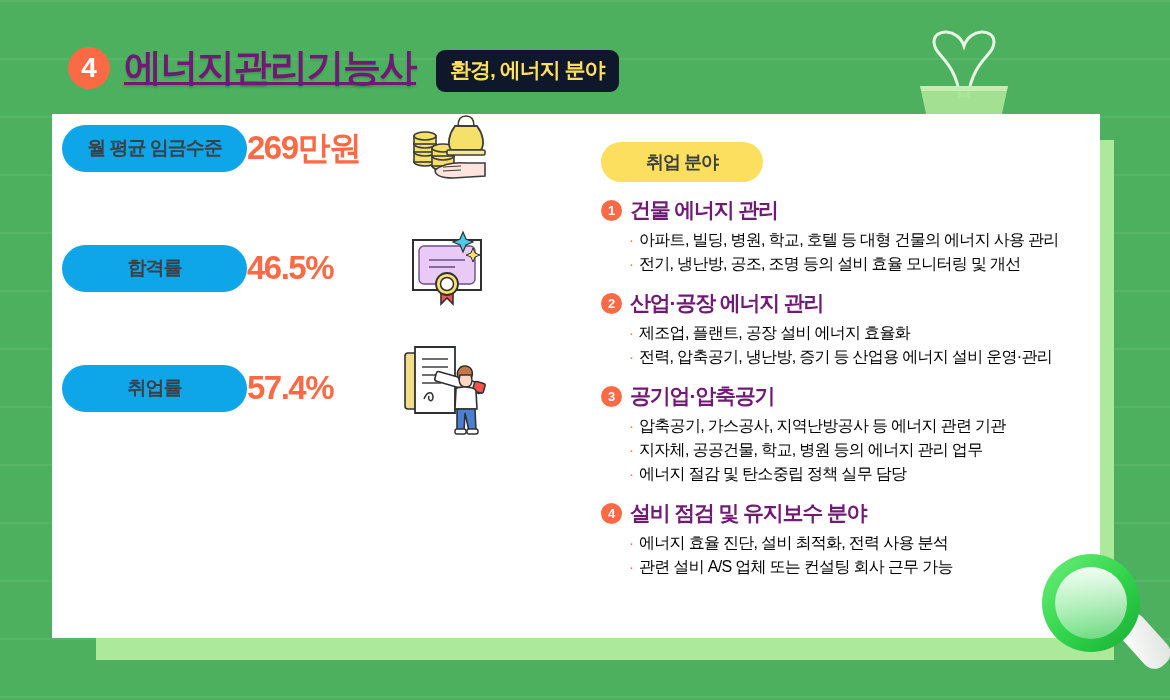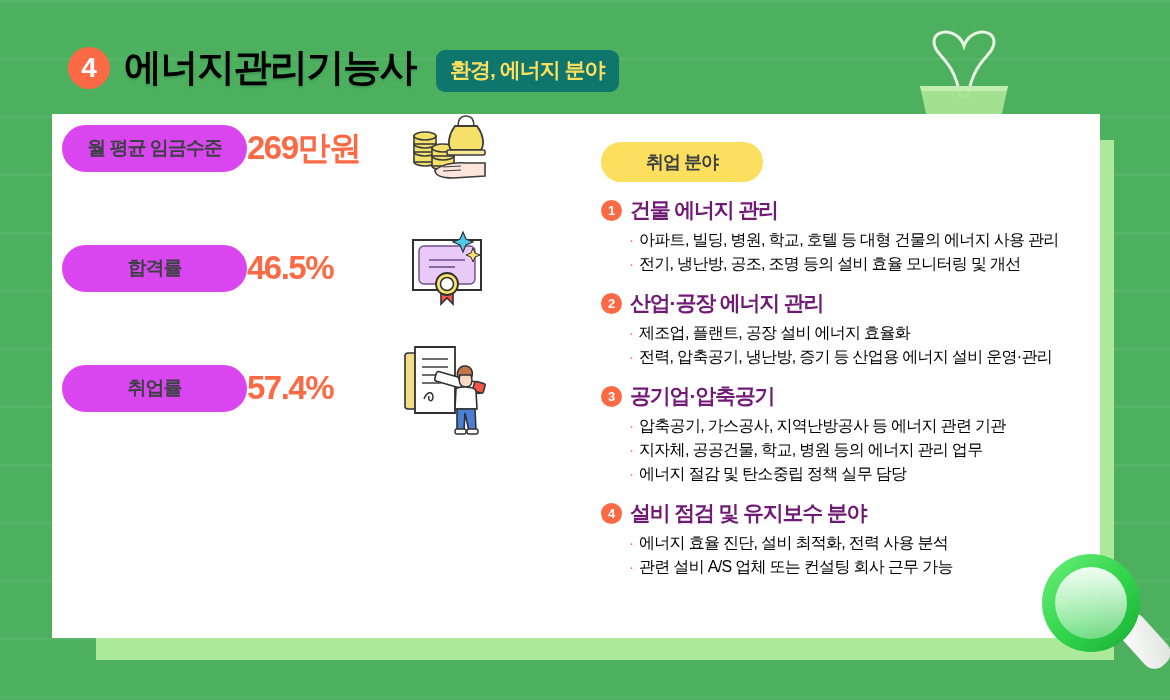--- a/index.html
+++ b/index.html
@@ -26,26 +26,27 @@
     display: flex; align-items: center; gap: 14px;
   }
   #num-badge {
     width: 42px; height: 42px; border-radius: 50%;
     background: #fc6a45; color: #ffffff;
     font-size: 28px; font-weight: bold;
     display: flex; align-items: center; justify-content: center;
     line-height: 1;
   }
   #title-text {
-    color: #000000; font-size: 38px; font-weight: bold;
+    color: #701a75; font-size: 38px; font-weight: bold;
     letter-spacing: -1.5px; white-space: nowrap;
     text-shadow: 0 2px 2px rgba(0,0,0,0.12);
+    text-decoration: underline;
   }
   #title-tag {
-    background: #0f766e; color: #ffdf5e;
+    background: #0f172a; color: #ffdf5e;
     font-size: 21px; font-weight: bold;
     padding: 6px 14px 8px; border-radius: 9px;
     letter-spacing: -1px; white-space: nowrap;
     margin-left: 6px; margin-top: 6px;
   }
 
   
   #clip { position: absolute; left: 912px; top: 24px; }
 
   
@@ -61,21 +62,21 @@
   }
 
   
   #stats { position: absolute; left: 62px; top: 100px; width: 470px; }
   .stat-row {
     display: flex; align-items: center; height: 96px;
     margin-bottom: 24px;
   }
   .stat-pill {
     width: 185px; height: 47px; border-radius: 24px;
-    background: #d946ef; color: #3c4043;
+    background: #0ea5e9; color: #3c4043;
     font-size: 19px; font-weight: bold; letter-spacing: -1px;
     display: flex; align-items: center; justify-content: center;
     flex: none;
   }
   .stat-value {
     color: #fc6a45; font-size: 33px; font-weight: bold;
     letter-spacing: -1.5px; width: 150px; text-align: left;
     flex: none;
   }
   .stat-icon { width: 100px; display: flex; justify-content: center; flex: none; }

